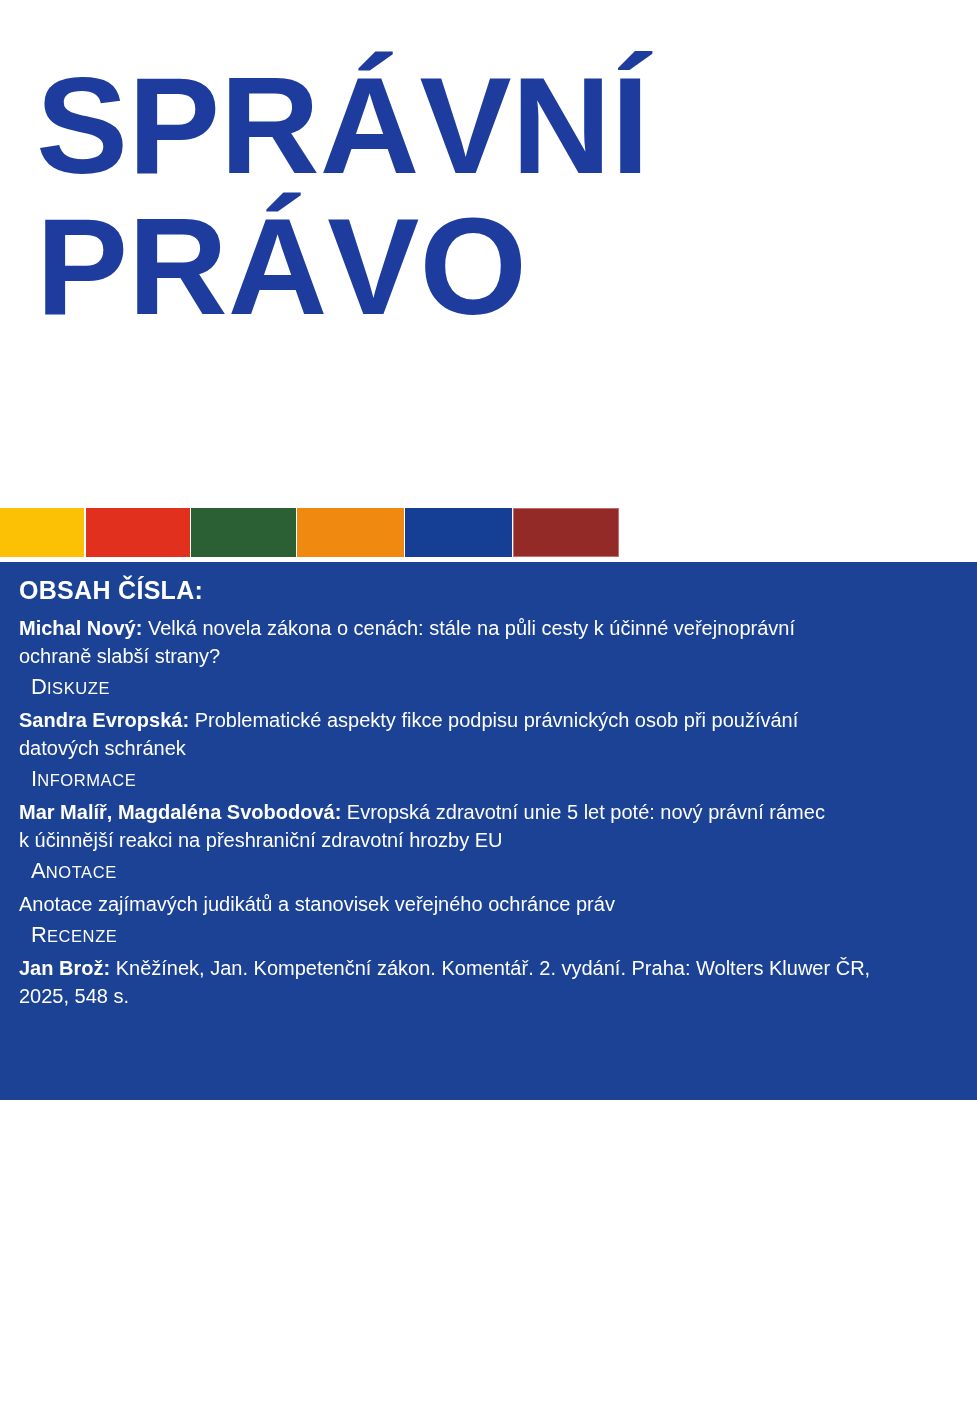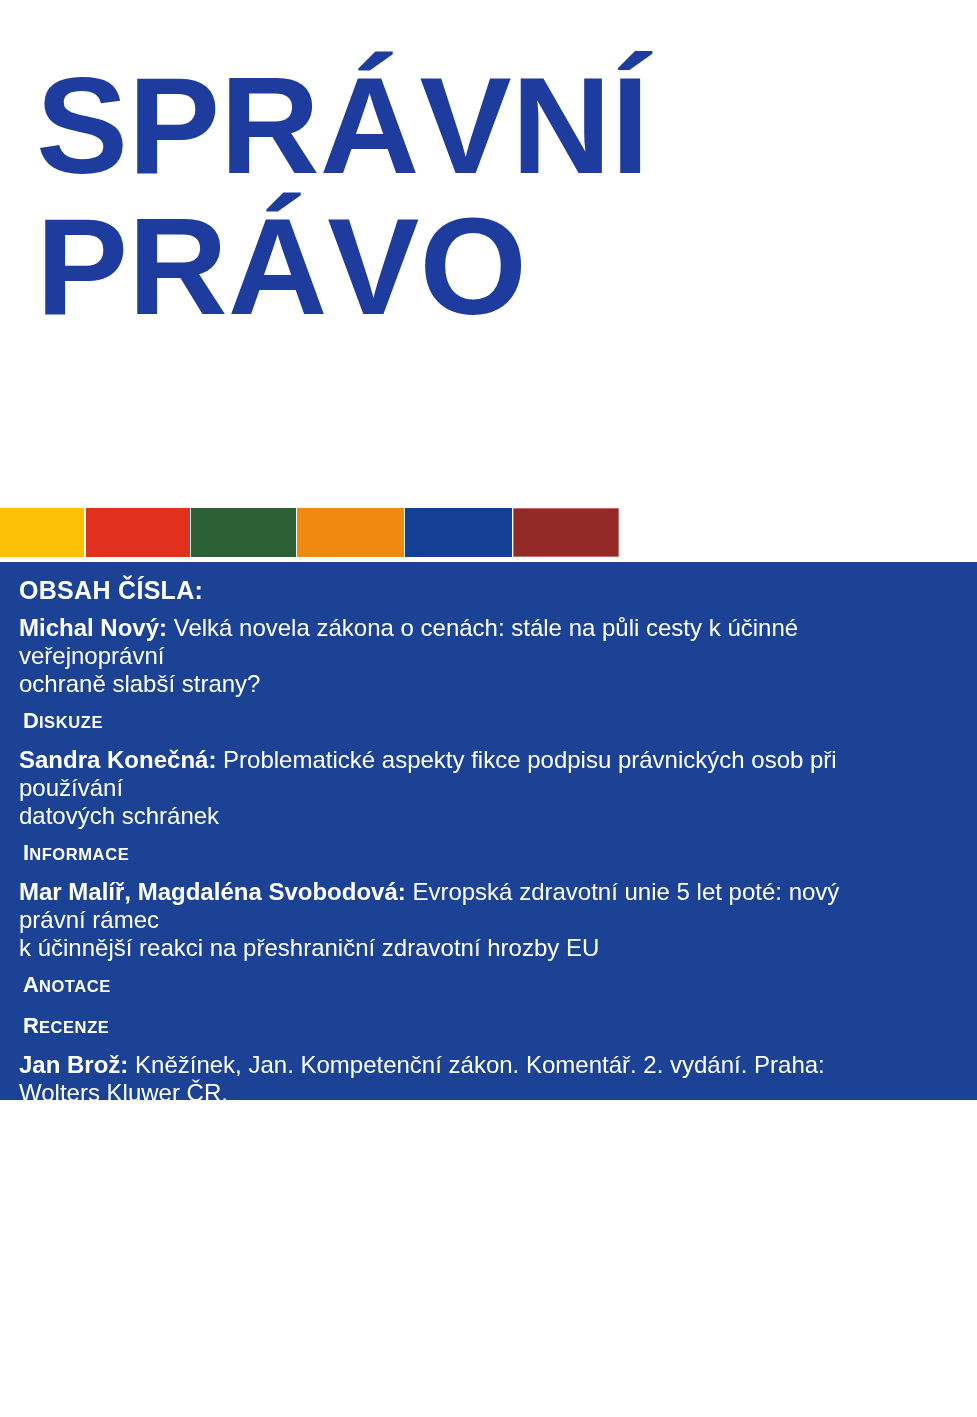--- a/index.html
+++ b/index.html
@@ -60,29 +60,29 @@
   }
   .panel-heading {
     margin: 0 0 10px 0;
     font-size: 25px;
     line-height: 28px;
     font-weight: bold;
     letter-spacing: 0.3px;
   }
   .toc-article {
     margin: 0 0 7px 0;
-    font-size: 24px;
+    font-size: 20px;
     line-height: 28px;
     white-space: pre-line;
   }
   .toc-article b { font-weight: bold; }
   .section-head {
-    margin: 0 0 7px 4px;
-    font-weight: bold;
-    line-height: 32px;
+    margin: 0 0 7px 12px;
+    font-weight: normal;
+    line-height: 20px;
   }
   .section-head .cap  { font-size: 22px; }
   .section-head .rest { font-size: 16.5px; text-transform: uppercase; letter-spacing: 0.6px; }
 
   
   .issue {
     position: absolute;
     top: 1198px;
     right: 74px;
     font-size: 128px;
@@ -109,26 +109,27 @@
       <div class="swatch" style="background: rgb(21, 63, 148);"></div>
       <div class="swatch" style="background: rgb(147, 42, 40);"></div>
     </div>
 
   <div class="panel">
     <h2 class="panel-heading">OBSAH ČÍSLA:</h2>
     <div id="toc-list">
         <p class="toc-article"><b>Michal Nový:</b><span> Velká novela zákona o cenách: stále na půli cesty k účinné veřejnoprávní
 ochraně slabší strany?</span></p>
         <div class="section-head"><span class="cap">D</span><span class="rest">iskuze</span></div>
-        <p class="toc-article"><b>Sandra Konečná:</b><span> Problematické aspekty fikce podpisu právnických osob při používání
+        <p class="toc-article"><b>Sandra Evropská:</b><span> Problematické aspekty fikce podpisu právnických osob při používání
 datových schránek</span></p>
         <div class="section-head"><span class="cap">I</span><span class="rest">nformace</span></div>
         <p class="toc-article"><b>Mar Malíř, Magdaléna Svobodová:</b><span> Evropská zdravotní unie 5 let poté: nový právní rámec
 k účinnější reakci na přeshraniční zdravotní hrozby EU</span></p>
         <div class="section-head"><span class="cap">A</span><span class="rest">notace</span></div>
+        <p class="toc-article"><span>Anotace zajímavých judikátů a stanovisek veřejného ochránce práv</span></p>
         <div class="section-head"><span class="cap">R</span><span class="rest">ecenze</span></div>
         <p class="toc-article"><b>Jan Brož:</b><span> Kněžínek, Jan. Kompetenční zákon. Komentář. 2. vydání. Praha: Wolters Kluwer ČR,
 2025, 548 s.</span></p>
       </div>
   </div>
 
   <div class="issue">1/2026</div>
 
 </div>
 

